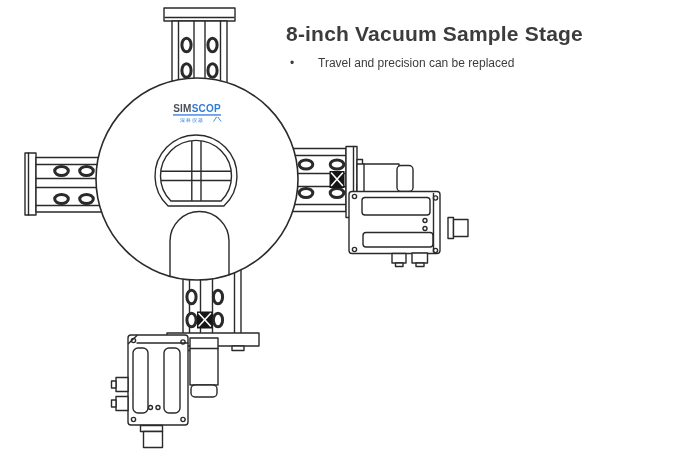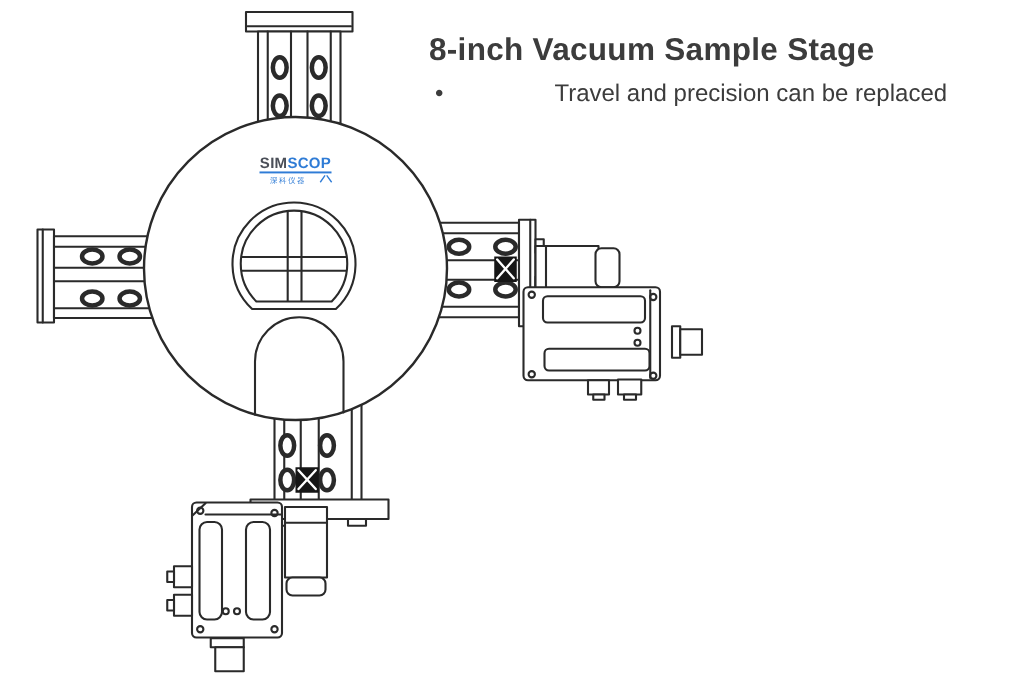--- a/index.html
+++ b/index.html
@@ -1,21 +1,21 @@
 <!DOCTYPE html>
 <html><head>
 <meta charset="utf-8">
 <style>
   html,body{margin:0;padding:0;background:#ffffff;}
   body{width:683px;height:462px;position:relative;overflow:hidden;
        font-family:"Liberation Sans",sans-serif;}
   .stage-wrap{position:absolute;left:0;top:0;width:683px;height:462px;}
   .text-block{position:absolute;left:286px;top:20px;width:397px;color:#3c3c3c;}
   .title{font-size:21px;font-weight:bold;line-height:27px;letter-spacing:.2px;}
-  .bullets{list-style:none;margin:3px 0 0 0;padding:0;font-size:16px;text-align:center;}
+  .bullets{list-style:none;margin:3px 0 0 0;padding:0;font-size:12px;}
   .bullets li{position:relative;padding-left:32px;line-height:26px;}
   .bullets li::before{content:"\2022";position:absolute;left:4px;top:0;}
   svg{position:absolute;left:0;top:0;}
   .s{fill:none;stroke:#2a2a2a;stroke-width:1.4;stroke-linejoin:round;stroke-linecap:round;}
   .f{fill:#ffffff;stroke:#2a2a2a;stroke-width:1.4;stroke-linejoin:round;}
   .hole{fill:#ffffff;stroke:#2a2a2a;stroke-width:3;}
   .blk{fill:#161616;stroke:none;}
   .wx{fill:none;stroke:#ffffff;stroke-width:1.6;stroke-linecap:round;}
   .logo-main{font-size:10px;font-weight:bold;letter-spacing:.2px;}
   .logo-sub{font-size:5px;letter-spacing:1px;}

